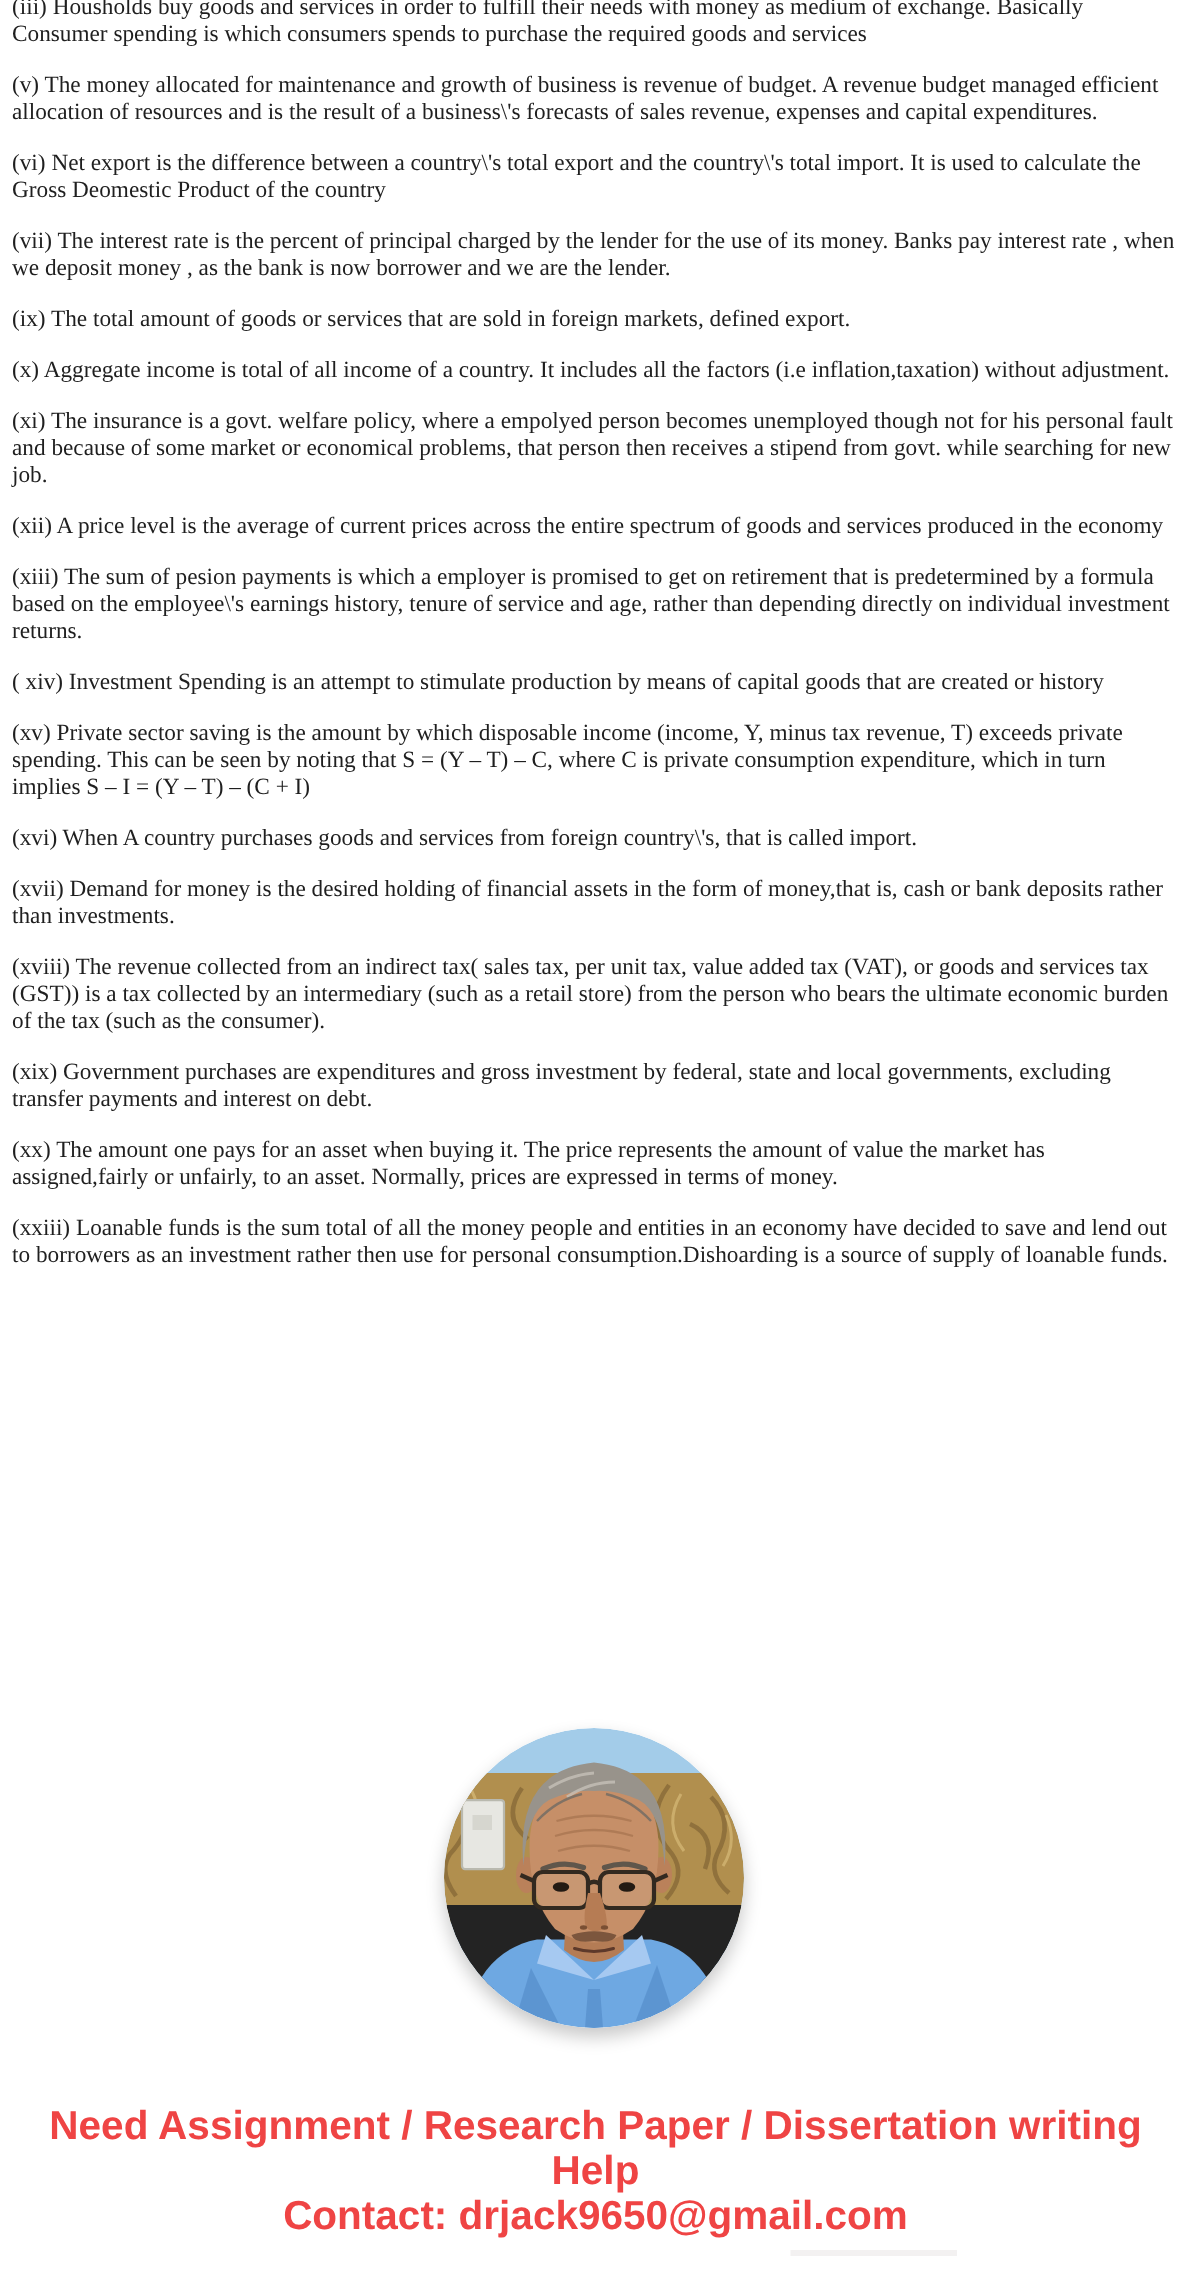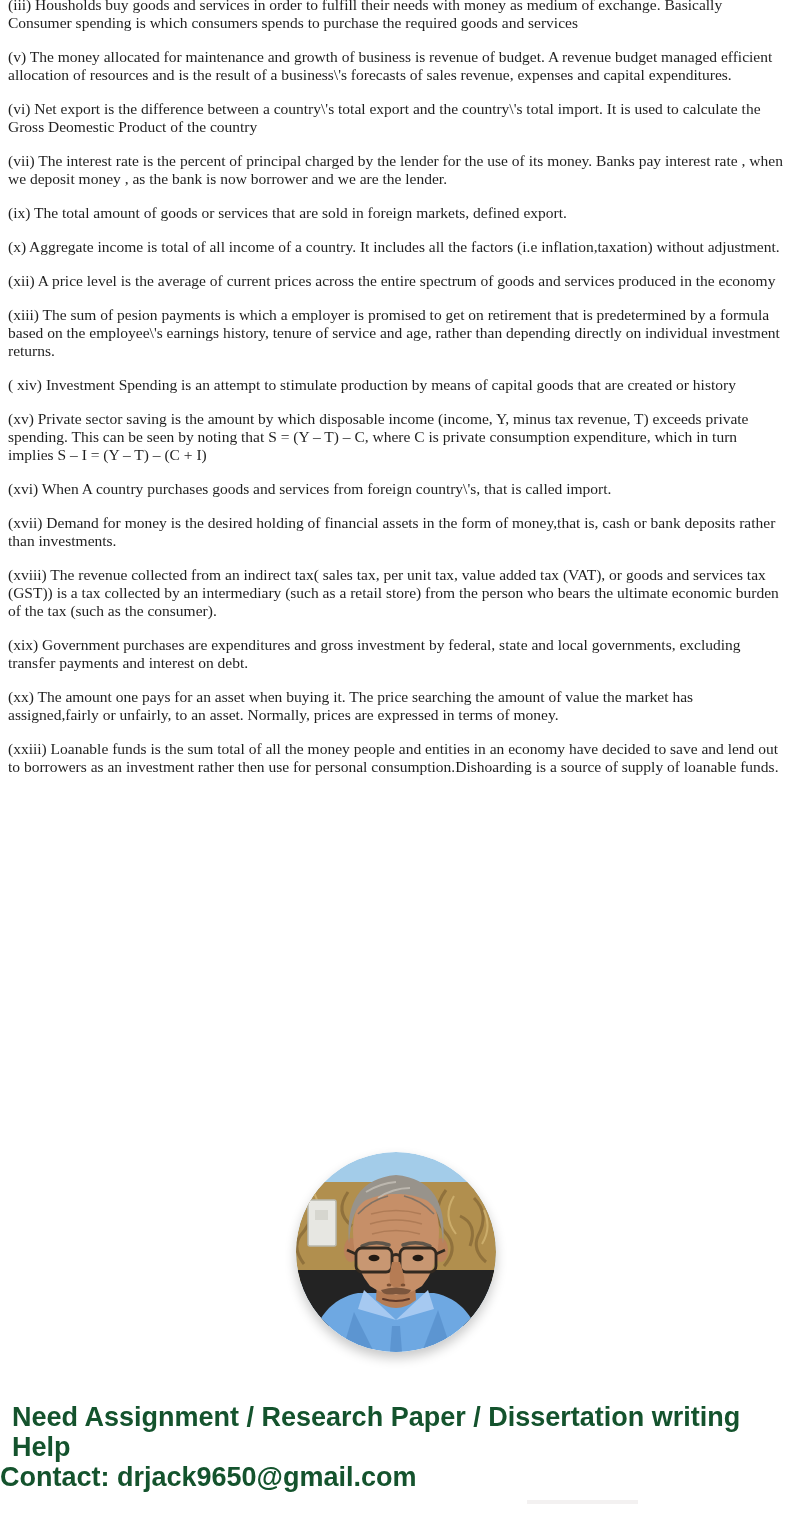--- a/index.html
+++ b/index.html
@@ -29,54 +29,55 @@
     width: 200px; height: 200px;
     border-radius: 50%;
     box-shadow: 0 6px 12px rgba(0,0,0,0.22);
     overflow: hidden;
   }
   .avatar-wrap svg { display: block; width: 200px; height: 200px; }
   .footer {
     position: absolute;
     top: 1402px; left: 0;
     width: 794px;
-    text-align: left;
+    text-align: center;
     font-family: "Liberation Sans", sans-serif;
     font-weight: 700;
     font-size: 27px;
     line-height: 30px;
-    color: #14532d;
+    color: #ef4444;
   }
   .footer .heading { max-width: 770px; margin: 0 auto; }
   .watermark-bar {
     position: absolute;
     top: 1500px; left: 527px;
     width: 111px; height: 4px;
     background: #f3f1f1;
   }
 </style>
 </head>
 <body>
 
 <main class="doc">
   <p>(iii) Housholds buy goods and services in order to fulfill their needs with money as medium of exchange. Basically Consumer spending is which consumers spends to purchase the required goods and services</p>
   <p>(v) The money allocated for maintenance and growth of business is revenue of budget. A revenue budget managed efficient allocation of resources and is the result of a business\'s forecasts of sales revenue, expenses and capital expenditures.</p>
   <p>(vi) Net export is the difference between a country\'s total export and the country\'s total import. It is used to calculate the Gross Deomestic Product of the country</p>
   <p>(vii) The interest rate is the percent of principal charged by the lender for the use of its money. Banks pay interest rate , when we deposit money , as the bank is now borrower and we are the lender.</p>
   <p>(ix) The total amount of goods or services that are sold in foreign markets, defined export.</p>
   <p>(x) Aggregate income is total of all income of a country. It includes all the factors (i.e inflation,taxation) without adjustment.</p>
+  <p>(xi) The insurance is a govt. welfare policy, where a empolyed person becomes unemployed though not for his personal fault and because of some market or economical problems, that person then receives a stipend from govt. while searching for new job.</p>
   <p>(xii) A price level is the average of current prices across the entire spectrum of goods and services produced in the economy</p>
   <p>(xiii) The sum of pesion payments is which a employer is promised to get on retirement that is predetermined by a formula based on the employee\'s earnings history, tenure of service and age, rather than depending directly on individual investment returns.</p>
   <p>( xiv) Investment Spending is an attempt to stimulate production by means of capital goods that are created or history</p>
   <p>(xv) Private sector saving is the amount by which disposable income (income, Y, minus tax revenue, T) exceeds private spending. This can be seen by noting that S = (Y – T) – C, where C is private consumption expenditure, which in turn implies S – I = (Y – T) – (C + I)</p>
   <p>(xvi) When A country purchases goods and services from foreign country\'s, that is called import.</p>
   <p>(xvii) Demand for money is the desired holding of financial assets in the form of money,that is, cash or bank deposits rather than investments.</p>
   <p>(xviii) The revenue collected from an indirect tax( sales tax, per unit tax, value added tax (VAT), or goods and services tax (GST)) is a tax collected by an intermediary (such as a retail store) from the person who bears the ultimate economic burden of the tax (such as the consumer).</p>
   <p>(xix) Government purchases are expenditures and gross investment by federal, state and local governments, excluding transfer payments and interest on debt.</p>
-  <p>(xx) The amount one pays for an asset when buying it. The price searching the amount of value the market has assigned,fairly or unfairly, to an asset. Normally, prices are expressed in terms of money.</p>
+  <p>(xx) The amount one pays for an asset when buying it. The price represents the amount of value the market has assigned,fairly or unfairly, to an asset. Normally, prices are expressed in terms of money.</p>
   <p>(xxiii) Loanable funds is the sum total of all the money people and entities in an economy have decided to save and lend out to borrowers as an investment rather then use for personal consumption.Dishoarding is a source of supply of loanable funds.</p>
 </main>
 
 <div class="avatar-wrap" aria-label="Circular photo of an elderly man with glasses and gray hair wearing a light blue collared shirt">
   <svg viewBox="0 0 200 200" xmlns="http://www.w3.org/2000/svg">
     <defs>
       <clipPath id="avclip">
           <circle cx="100" cy="100" r="100"></circle>
         </clipPath>
     </defs>

